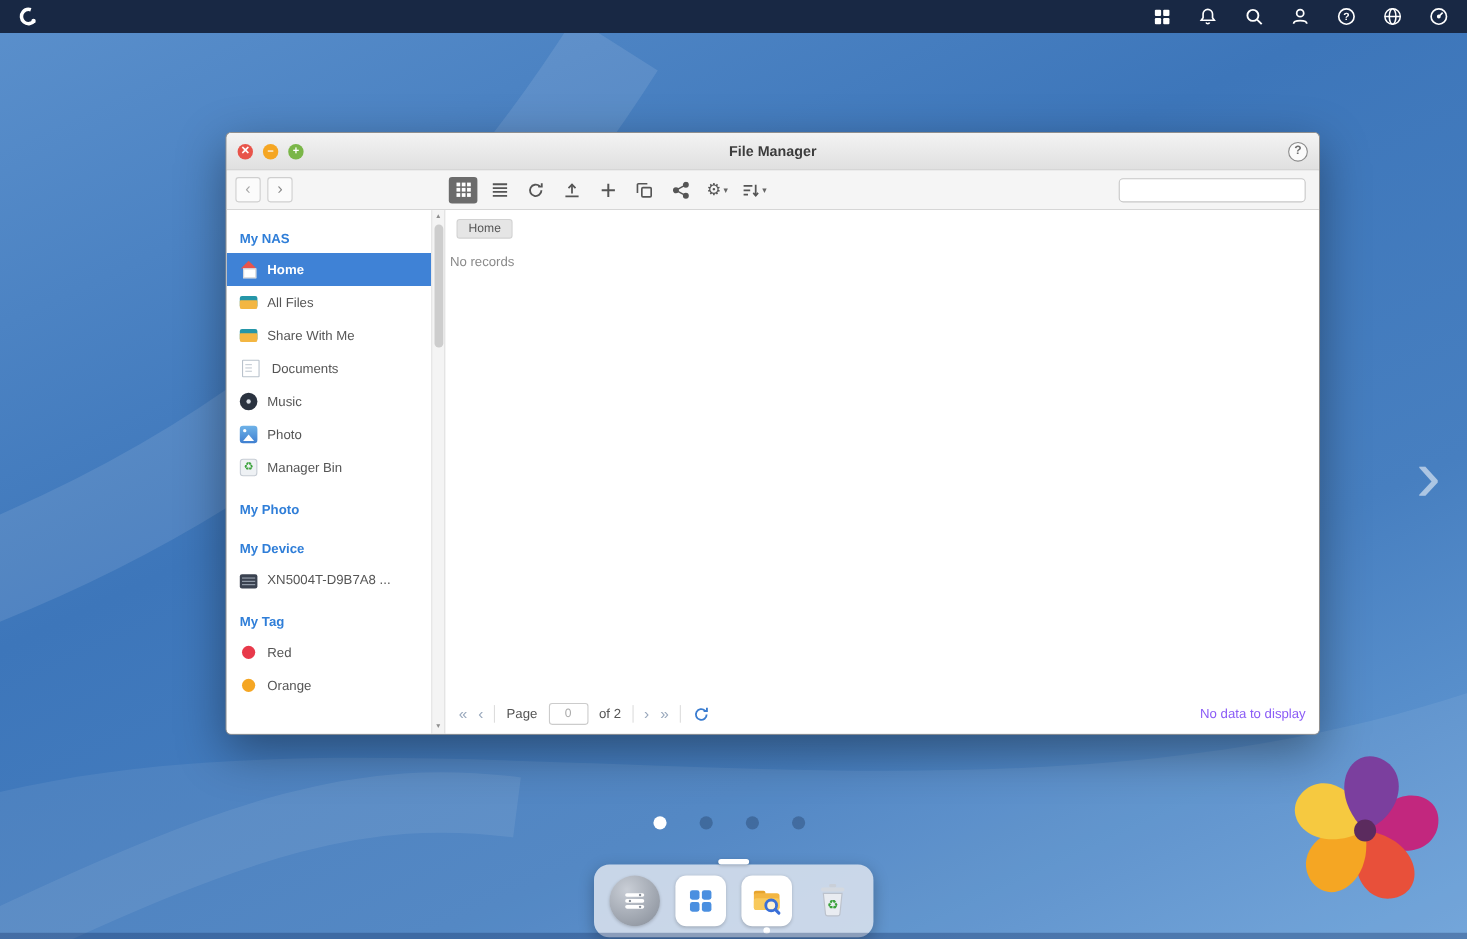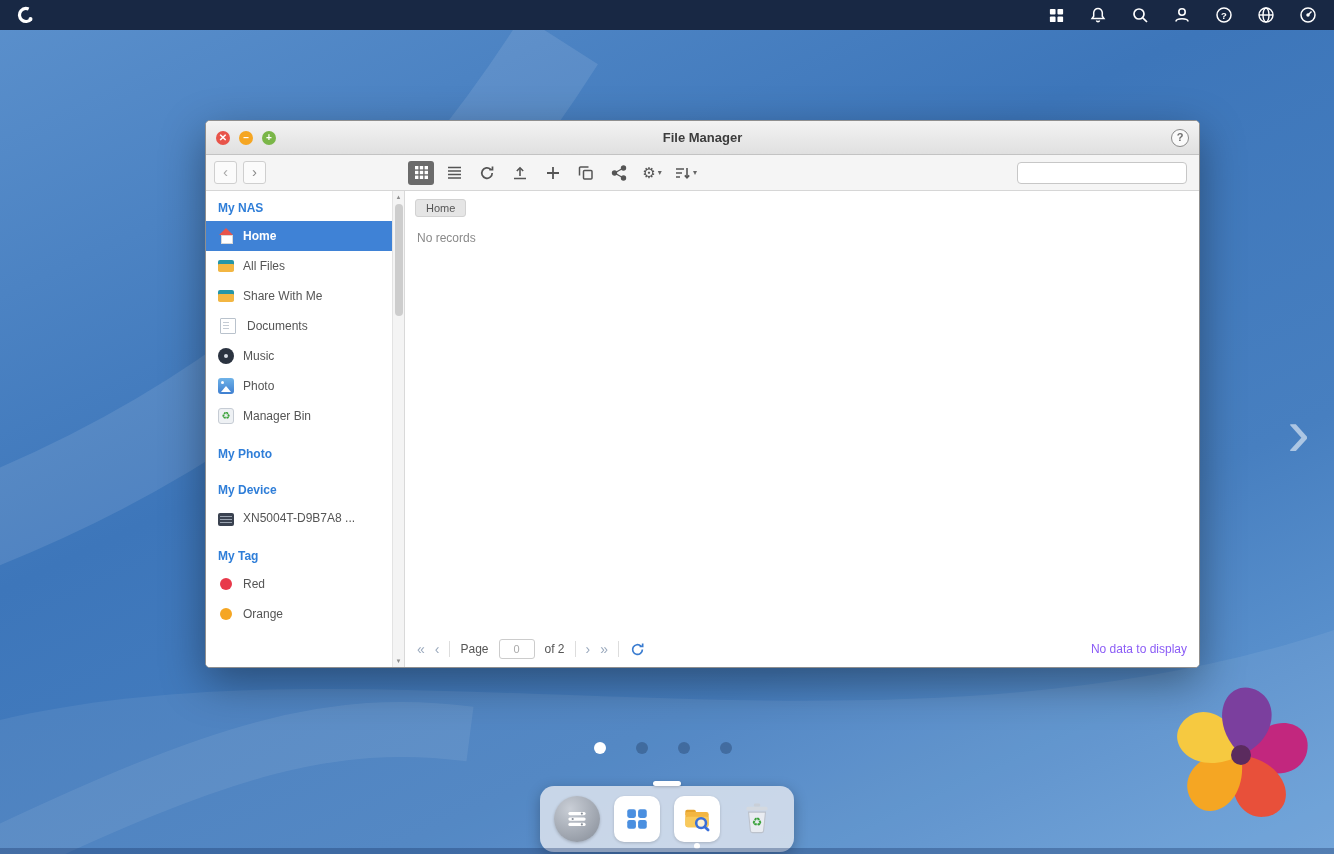--- a/index.html
+++ b/index.html
@@ -35,33 +35,33 @@
   .tbtn{min-width:26px;height:24px;border-radius:3px;display:flex;align-items:center;justify-content:center;color:#555;cursor:pointer;padding:0 3px;gap:2px;}
   .tbtn.active{background:#6b6b6b;}
   .tbtn .gch{font-size:15px;line-height:15px;color:#555;}
   .caret{font-size:8px;color:#666;}
   .search-box{position:absolute;right:12px;top:7px;width:170px;height:22px;border:1px solid #c7c7c7;border-radius:4px;
     background:#fff;display:flex;align-items:center;padding:0 6px;gap:5px;}
   .search-box input{flex:1;border:none;outline:none;font-size:12px;color:#444;background:transparent;font-family:inherit;}
 
   .content{position:absolute;top:70px;left:0;right:0;bottom:0;display:flex;}
   .sidebar{width:186px;background:#fff;overflow:hidden;padding-top:2px;}
-  .sb-title{color:#2f7ed8;font-weight:bold;font-size:12px;padding:8px 12px 6px;}
+  .sb-title{color:#2f7ed8;font-weight:bold;font-size:12px;padding:8px 12px 6px;margin-top:9px;}
   .sb-title.gap{margin-top:8px;}
   .sb-item{height:30px;display:flex;align-items:center;gap:9px;padding:0 12px;font-size:12px;color:#555;cursor:pointer;white-space:nowrap;}
   .sb-item.active{background:#3f82d6;color:#fff;}
   .sb-scroll{width:13px;background:#f4f4f4;border-left:1px solid #e3e3e3;border-right:1px solid #d9d9d9;position:relative;}
   .sb-arrow{position:absolute;left:0;width:100%;height:12px;font-size:6px;color:#8d8d8d;text-align:center;line-height:12px;cursor:pointer;}
   .sb-arrow.up{top:0;} .sb-arrow.down{bottom:0;}
   .sb-thumb{position:absolute;left:2px;top:13px;width:8px;height:112px;background:#cdcdcd;border-radius:4px;cursor:pointer;}
 
   .main{flex:1;position:relative;background:#fff;}
   .crumb{position:absolute;left:10px;top:8px;background:#e5e5e5;border:1px solid #d2d2d2;border-radius:3px;
     padding:2px 10px;font-size:11px;color:#555;cursor:pointer;}
-  .empty-text{position:absolute;left:12px;top:40px;font-size:12px;color:#8a8a8a;}
+  .empty-text{position:absolute;left:4px;top:40px;font-size:12px;color:#8a8a8a;}
   .pagination{position:absolute;left:0;right:0;bottom:0;height:36px;display:flex;align-items:center;padding:0 12px;gap:10px;font-size:12px;color:#555;}
   .pg{font-size:14px;color:#9aa9bd;cursor:pointer;line-height:14px;}
   .pg-sep{width:1px;height:16px;background:#ddd;}
   .page-input{width:36px;height:20px;border:1px solid #ccc;border-radius:3px;text-align:center;font-size:11px;color:#aaa;outline:none;font-family:inherit;}
   .pg-refresh{width:18px;height:18px;display:flex;align-items:center;justify-content:center;cursor:pointer;}
   .pg-status{margin-left:auto;color:#8b5cf6;}
 
   
   .ic{width:16px;height:16px;position:relative;flex:0 0 16px;}
   .ic-home::before{content:"";position:absolute;left:1px;top:0;border-left:7px solid transparent;border-right:7px solid transparent;border-bottom:7px solid #e8544a;}

